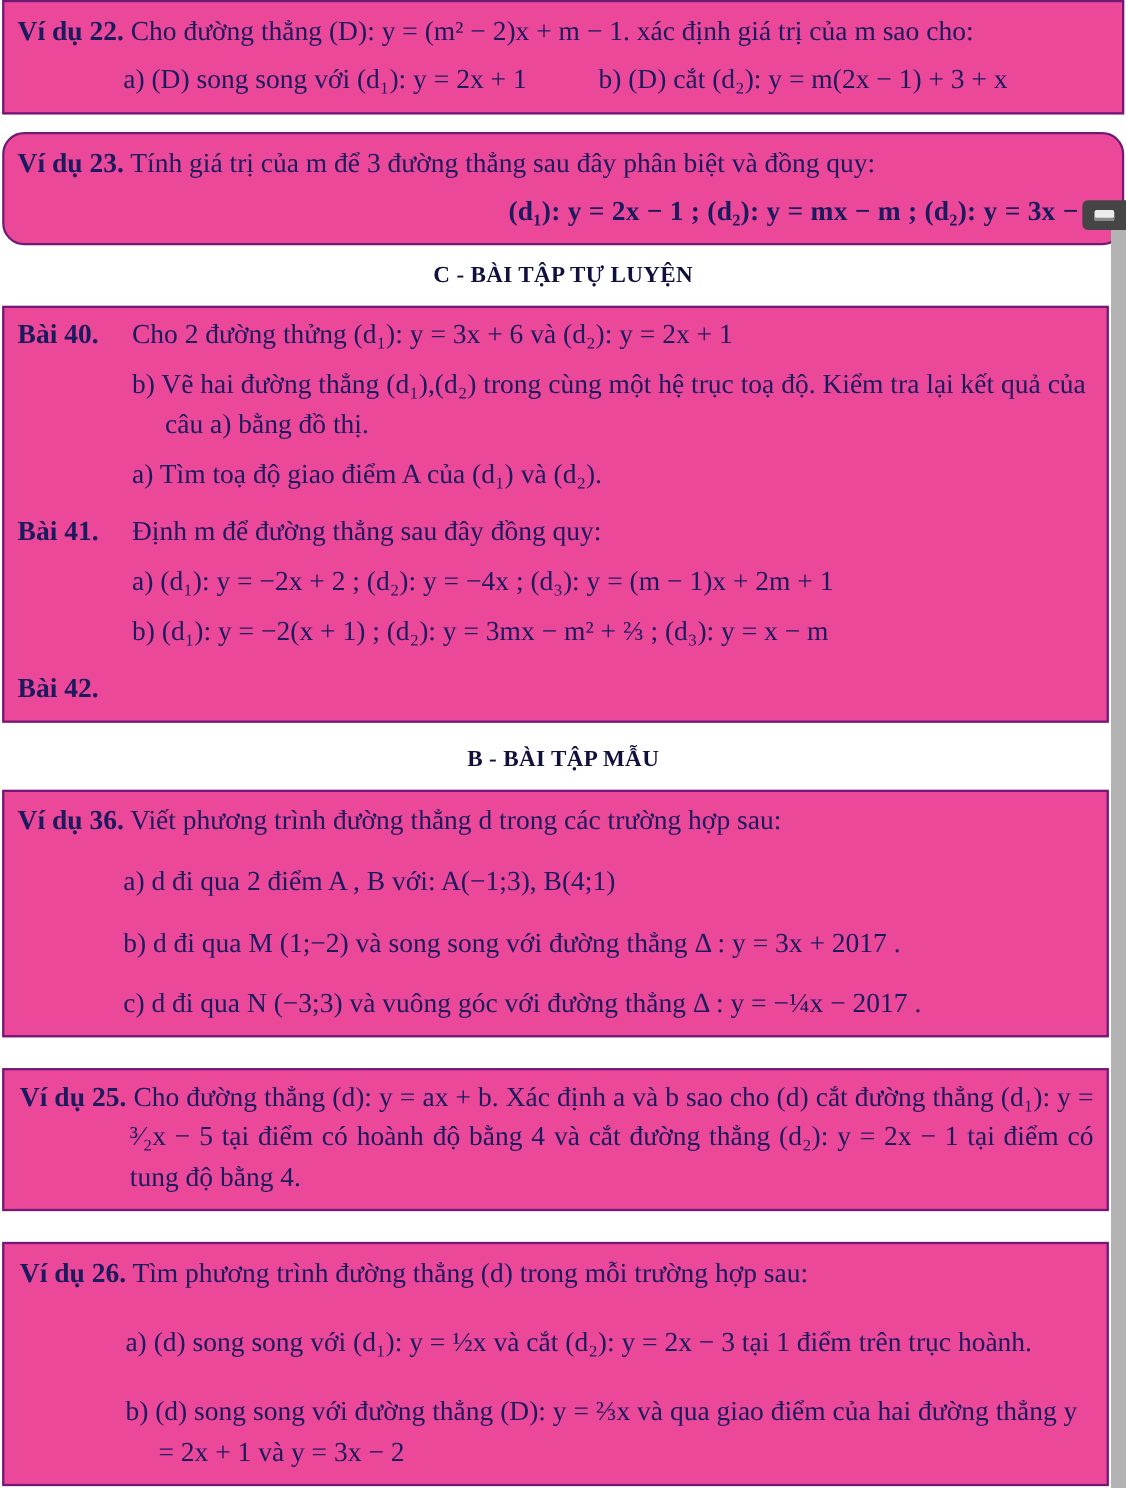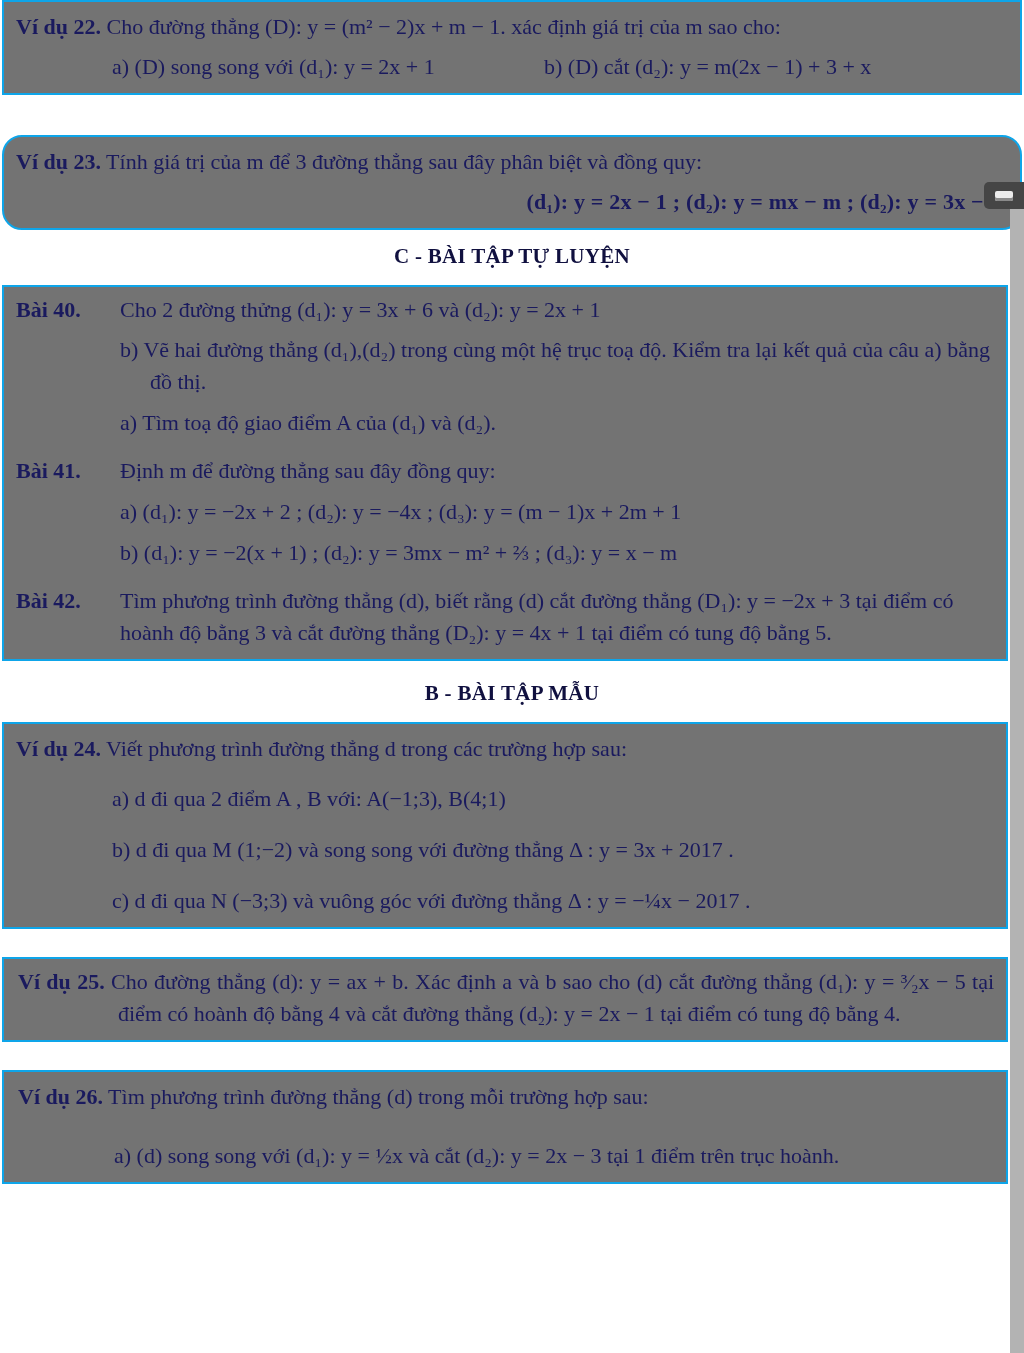--- a/index.html
+++ b/index.html
@@ -5,24 +5,24 @@
   * { margin:0; padding:0; box-sizing:border-box; }
   html,body { background:#ffffff; }
   body {
     width:1024px; height:1353px;
     font-family:"Liberation Serif","DejaVu Serif",serif;
     color:#1a1a5e;
   }
   .page { position:relative; width:1024px; height:1353px; background:#fff; overflow:hidden; }
 
   .box {
-    border:2px solid #0ea5e9;
-    background:#737373;
+    border:2px solid #701a75;
+    background:#ec4899;
     padding:7px 12px 10px 12px;
-    font-size:22px;
+    font-size:25px;
     line-height:1.45;
   }
   .box-full  { margin:0 2px; }
   .box-inner { margin:0 16px 0 2px; }
 
   .lbl { font-weight:bold; }
   .line { margin-top:2px; }
 
   .twocol { display:flex; padding-left:96px; margin-top:8px; }
   .twocol .col-a { width:432px;font-family:Liberation Serif, serif; }
@@ -42,21 +42,21 @@
   .bai-row { display:grid; grid-template-columns:96px 1fr; column-gap:8px; }
   .bai-row + .bai-row { margin-top:16px; }
   .sub { padding-left:30px; text-indent:-30px; margin-top:9px; }
 
   .indent-items { padding-left:96px; }
   .indent-items .item { margin-top:19px; }
 
   .hang { padding-left:100px; text-indent:-100px; text-align:justify; }
   .vi-item { padding-left:126px; text-indent:-30px; margin-top:27px; }
 
-  .gap-sm { margin-top:40px;border-radius:20px; }
+  .gap-sm { margin-top:16px;border-radius:20px; }
   .gap-md { margin-top:16px; }
   .gap-lg { margin-top:28px;padding-left:14px; }
 
   .edge-strip {
     position:absolute; top:208px; right:0; width:14px; height:1145px;
     background:#b3b3b3;
   }
   .corner-icon {
     position:absolute; top:182px; right:0; width:40px; height:27px;
     background:#454545; border-radius:5px 0 0 5px;
@@ -108,40 +108,38 @@
       <b class="lbl">Bài 41.</b>
       <div>
         <p>Định m để đường thẳng sau đây đồng quy:</p>
         <p class="sub">a) (d₁): y = −2x + 2 ; (d₂): y = −4x ; (d₃): y = (m − 1)x + 2m + 1</p>
         <p class="sub">b) (d₁): y = −2(x + 1) ; (d₂): y = 3mx − m² + ⅔ ; (d₃): y = x − m</p>
       </div>
     </div>
 
     <div class="bai-row">
       <b class="lbl">Bài 42.</b>
-      <div>
-        <p>Tìm phương trình đường thẳng (d), biết rằng (d) cắt đường thẳng (D₁): y = −2x + 3 tại điểm có hoành độ bằng 3 và cắt đường thẳng (D₂): y = 4x + 1 tại điểm có tung độ bằng 5.</p>
-      </div>
     </div>
 
   </div>
 
   <h2 class="section-head head-b">B - BÀI TẬP MẪU</h2>
 
   <div class="box box-inner gap-md">
-    <p class="line"><b class="lbl">Ví dụ 24.</b> <span>Viết phương trình đường thẳng d  trong các trường hợp sau:</span></p>
+    <p class="line"><b class="lbl">Ví dụ 36.</b> <span>Viết phương trình đường thẳng d  trong các trường hợp sau:</span></p>
     <div class="indent-items">
       <p class="item">a) d đi qua 2 điểm A , B với: A(−1;3), B(4;1)</p>
       <p class="item">b) d đi qua M (1;−2) và song song với đường thẳng Δ : y = 3x + 2017 .</p>
       <p class="item">c) d đi qua N (−3;3) và vuông góc với đường thẳng Δ : y = −¼x − 2017 .</p>
     </div>
   </div>
 
   <div class="box box-inner gap-lg">
     <p class="hang"><b class="lbl">Ví dụ 25.</b> <span>Cho đường thẳng (d): y = ax + b.  Xác định a và b sao cho (d) cắt đường thẳng (d₁): y = ³⁄₂x − 5 tại điểm có hoành độ bằng 4 và cắt đường thẳng (d₂): y = 2x − 1 tại điểm có tung độ bằng 4.</span></p>
   </div>
 
   <div class="box box-inner gap-lg">
     <p class="line"><b class="lbl">Ví dụ 26.</b> <span>Tìm phương trình đường thẳng (d) trong mỗi trường hợp sau:</span></p>
     <p class="vi-item">a) (d) song song với (d₁): y = ½x và cắt (d₂): y = 2x − 3 tại 1 điểm trên trục hoành.</p>
+    <p class="vi-item">b) (d) song song với đường thẳng (D): y = ⅔x và qua giao điểm của hai đường thẳng y = 2x + 1 và y = 3x − 2</p>
   </div>
 
 </div>
 
 </body></html>

